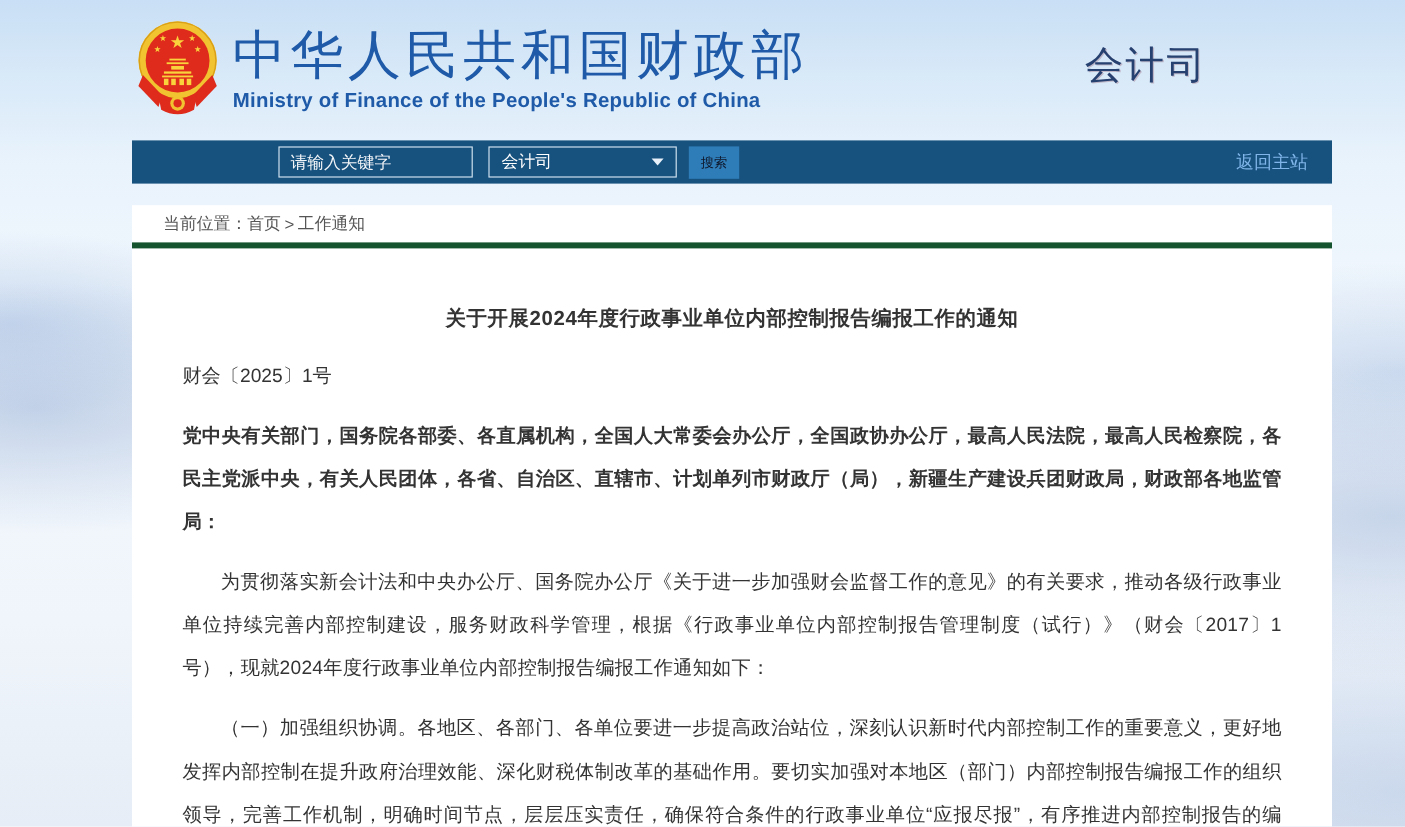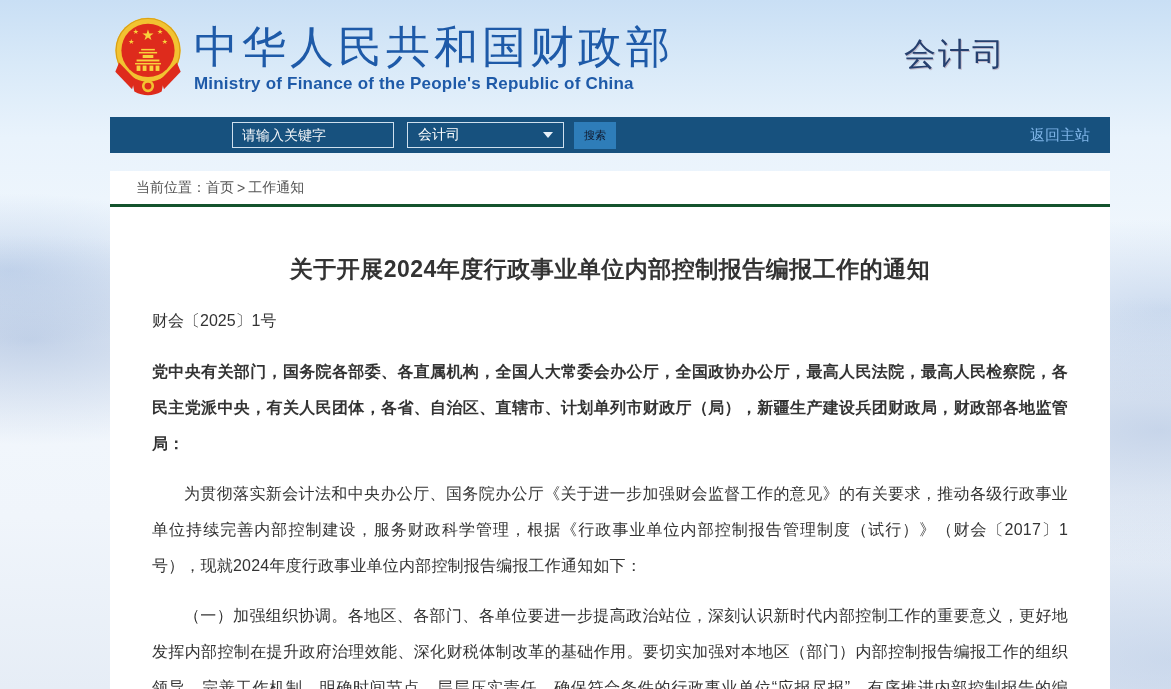--- a/index.html
+++ b/index.html
@@ -132,33 +132,33 @@
     width: 1000px; height: 518px;
     background: #ffffff;
   }
   .breadcrumb {
     height: 36px;
     display: flex;
     align-items: center;
     padding-left: 26px;
     font-size: 14px;
     color: #555555;
-    border-bottom: 3px solid #14532d;
+    border-bottom: 5px solid #14532d;
   }
   .breadcrumb .crumb { cursor: pointer; }
   .breadcrumb .sep { margin: 0 3px; }
 
   .article {
     padding: 0 42px;
     color: #333333;
   }
   .doc-title {
     margin-top: 47px;
     text-align: center;
-    font-size: 23px;
+    font-size: 17px;
     font-weight: bold;
     color: #333333;
     letter-spacing: 0.5px;
   }
   .doc-number {
     margin-top: 26px;
     font-size: 16px;
     color: #333333;
   }
   .para {

